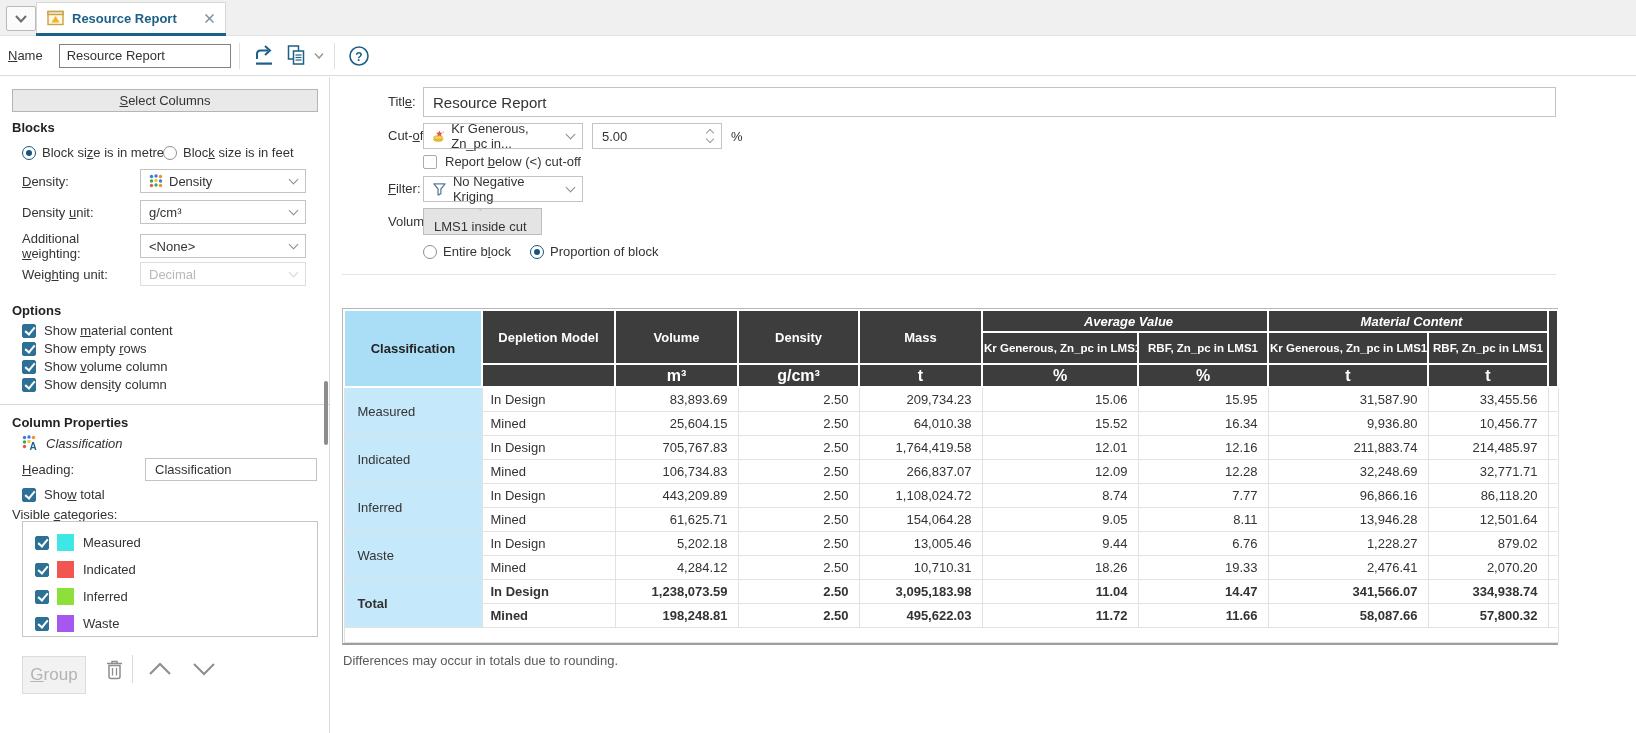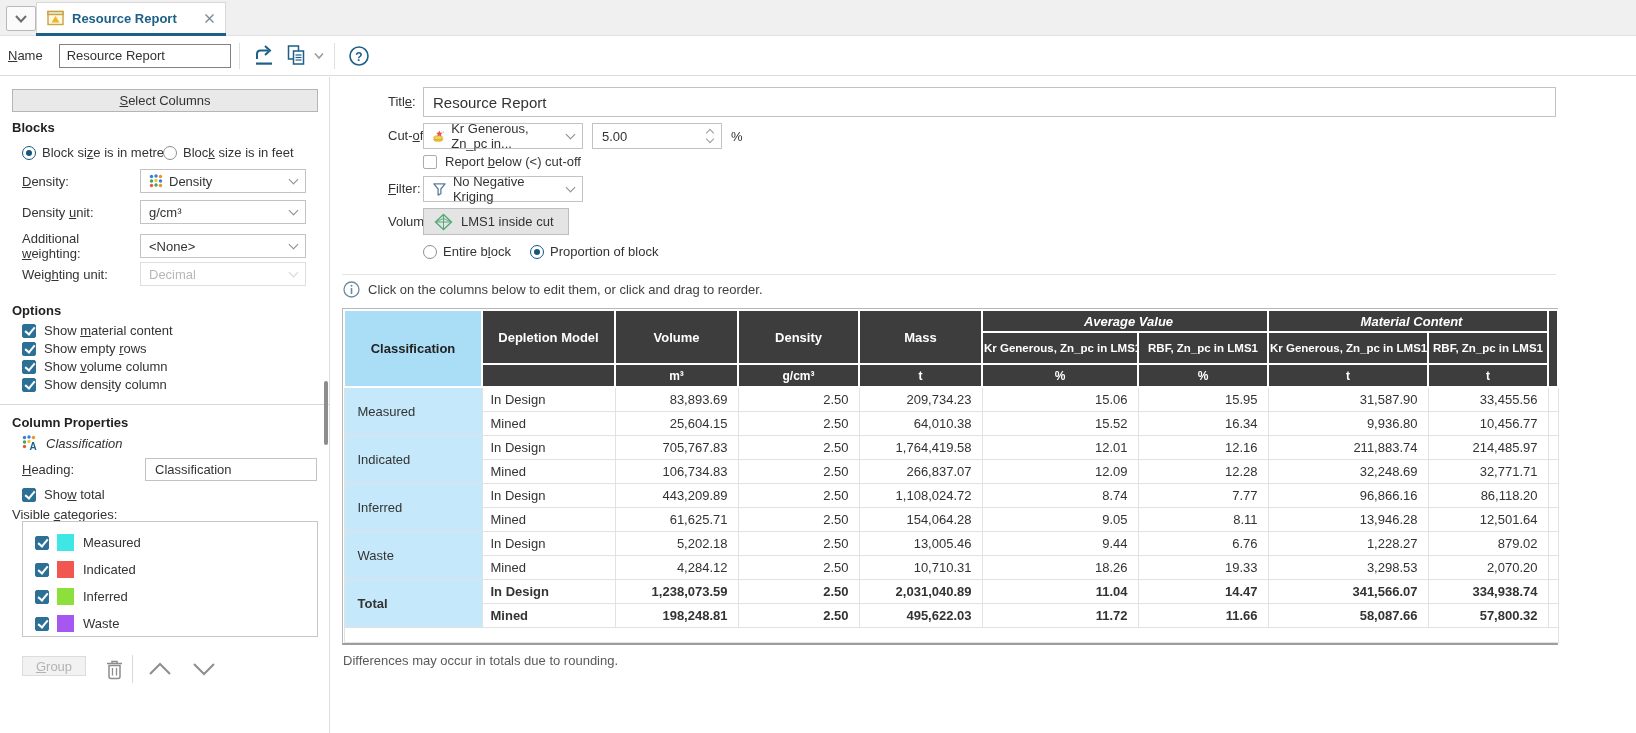--- a/index.html
+++ b/index.html
@@ -41,50 +41,50 @@
   .rad.sel { border-color:#16567d; }
   .rad.sel::after { content:""; position:absolute; left:3px; top:3px; width:6px; height:6px; border-radius:50%; background:#16567d; }
   .cb { width:14px; height:14px; background:#2d7096; border:1px solid #2d7096; border-radius:2px; display:inline-block; position:relative; flex:none; margin-right:8px; }
   .cb::after { content:""; position:absolute; left:4px; top:0px; width:4px; height:8px; border:solid #fff; border-width:0 2px 2px 0; transform:rotate(40deg); }
   .cb.un { background:#fff; border:1px solid #ababab; }
   .cb.un::after { display:none; }
   .divider { position:absolute; left:0; width:330px; height:1px; background:#d8d8d8; }
   .cat-box { position:absolute; left:22px; top:444px; width:296px; height:116px; border:1px solid #c6c6c6; background:#fff; }
   .cat-item { display:flex; align-items:center; height:27px; padding-left:12px; cursor:pointer; }
   .swatch { width:17px; height:17px; margin-right:9px; flex:none; }
-  .grp-btn { position:absolute; left:22px; top:579px; width:64px; height:20px; background:#f2f2f2; border:1px solid #dcdcdc; color:#b3b3b3; font-family:inherit; font-size:13px; }
+  .grp-btn { position:absolute; left:22px; top:579px; width:64px; height:38px; background:#f2f2f2; border:1px solid #dcdcdc; color:#b3b3b3; font-family:inherit; font-size:17px; }
   .icon-btn { position:absolute; display:flex; align-items:center; justify-content:center; cursor:pointer; }
   .v-sep { position:absolute; left:132px; top:578px; width:1px; height:28px; background:#d8d8d8; }
   .scroll-handle { position:absolute; right:1px; top:304px; width:4px; height:64px; background:#8d8d8d; border-radius:2px; }
 
   
   .content { position:absolute; top:77px; left:331px; right:0; bottom:0; background:#fff; }
   .c-row { position:absolute; display:flex; align-items:center; }
   .c-label { position:absolute; left:13px;margin-left:44px; }
   .input { border:1px solid #c3c3c3; background:#fff; font-family:inherit; color:#333; padding:0 9px; }
   .title-input { position:absolute; left:92px; top:10px; width:1133px; height:30px; font-size:15px; }
   .dd2 { display:inline-flex; align-items:center; gap:6px; height:26px; border:1px solid #c3c3c3; background:#fff; padding:0 8px; cursor:pointer; }
   .spin { display:inline-flex; align-items:center; width:130px; height:26px; border:1px solid #c3c3c3; background:#fff; padding:0 4px 0 9px; }
   .spin .val { flex:1; }
   .spin-arrows { display:flex; flex-direction:column; gap:3px; align-items:center; width:14px; cursor:pointer; }
   .sp-chev { width:6px; height:6px; border-right:1.4px solid #9a9a9a; border-bottom:1.4px solid #9a9a9a; }
   .sp-up { transform:rotate(-135deg); }
   .sp-dn { transform:rotate(45deg); margin-top:-3px; }
-  .vol-btn { display:inline-flex; align-items:center; gap:8px; height:27px; border:1px solid #bdbdbd; background:#e4e4e4; padding:0 14px 0 10px; cursor:pointer; color:#333; }
+  .vol-btn { display:inline-flex; align-items:center; gap:8px; height:27px; border:1px solid #bdbdbd; background:#e4e4e4; padding:0 14px 0 10px; cursor:pointer; color:#333;flex-direction:column; }
   .h-div { position:absolute; left:11px; width:1214px; height:1px; background:#e4e4e4; top:197px; }
   .info-row { position:absolute; left:12px; top:204px; display:flex; align-items:center; gap:8px; color:#3f3f3f; }
 
   
   .tbl-wrap { position:absolute; left:11px; top:231px; width:1216px; border:1px solid #b7b7b7; border-bottom:2px solid #9e9e9e; }
   table.report { border-collapse:collapse; width:1214px; table-layout:fixed; }
   table.report td { overflow:hidden; white-space:nowrap; }
   .h-dark { background:#3d3d3d; color:#fff; font-weight:bold; text-align:center; border:2px solid #fff; }
   .hrow1 td { height:22px; }
   .hrow2 td { height:32px; font-size:11.5px; }
-  .urow td { height:23px; font-size:12px; }
+  .urow td { height:23px; font-size:16px; }
   .group-h { font-style:italic; font-size:13px;padding-left:8px; }
   .h-cls { background:#aadef6; color:#222; font-weight:bold; text-align:center; border:2px solid #fff; }
   .b-cls { background:#c5e9fb; padding-left:13px; border:1px solid #e2e2e2; vertical-align:middle; }
   .b-dep { padding-left:8px; border:1px solid #e2e2e2; }
   .b-num { text-align:right; padding-right:10px; border:1px solid #e2e2e2; }
   .b-fill { border:1px solid #e2e2e2; background:#fff; }
   tr.brow td { height:24px; }
   tr.total td { font-weight:bold; }
   tr.erow td { height:15px; border:1px solid #e2e2e2; background:#fff; }
   .footer-note { position:absolute; left:12px; top:576px; color:#5a5a5a; }
@@ -364,28 +364,20 @@
     <span class="rad"></span>
     <span>Entire b<u>l</u>ock</span>
   </div>
   <div class="c-row" style="left:199px; top:167px">
     <span class="rad sel"></span>
     <span>Proportion of block</span>
   </div>
 
   <div class="h-div"></div>
 
-  <div class="info-row">
-    <svg width="17" height="17" viewBox="0 0 17 17">
-      <circle cx="8.5" cy="8.5" r="7.5" fill="none" stroke="#6b8ba0" stroke-width="1.3"></circle>
-      <circle cx="8.5" cy="4.8" r="1" fill="#6b8ba0"></circle>
-      <rect x="7.7" y="7" width="1.6" height="6" fill="#6b8ba0"></rect>
-    </svg>
-    <span>Click on the columns below to edit them, or click and drag to reorder.</span>
-  </div>
 
   <div class="tbl-wrap">
     <table class="report">
       <colgroup>
         <col style="width:138px">
           <col style="width:133px">
           <col style="width:123px">
           <col style="width:121px">
           <col style="width:123px">
         <col style="width:156px">
@@ -506,31 +498,31 @@
         <td class="b-num">879.02</td>
         <td class="b-fill"></td>
       </tr>
       <tr class="brow">
         <td class="b-dep">Mined</td>
         <td class="b-num">4,284.12</td>
         <td class="b-num">2.50</td>
         <td class="b-num">10,710.31</td>
         <td class="b-num">18.26</td>
         <td class="b-num">19.33</td>
-        <td class="b-num">3,298.53</td>
+        <td class="b-num">2,476.41</td>
         <td class="b-num">2,070.20</td>
         <td class="b-fill"></td>
       </tr>
 
       <tr class="brow total">
         <td class="b-cls" rowspan="2">Total</td>
         <td class="b-dep">In Design</td>
         <td class="b-num">1,238,073.59</td>
         <td class="b-num">2.50</td>
-        <td class="b-num">2,031,040.89</td>
+        <td class="b-num">3,095,183.98</td>
         <td class="b-num">11.04</td>
         <td class="b-num">14.47</td>
         <td class="b-num">341,566.07</td>
         <td class="b-num">334,938.74</td>
         <td class="b-fill"></td>
       </tr>
       <tr class="brow total">
         <td class="b-dep">Mined</td>
         <td class="b-num">198,248.81</td>
         <td class="b-num">2.50</td>

